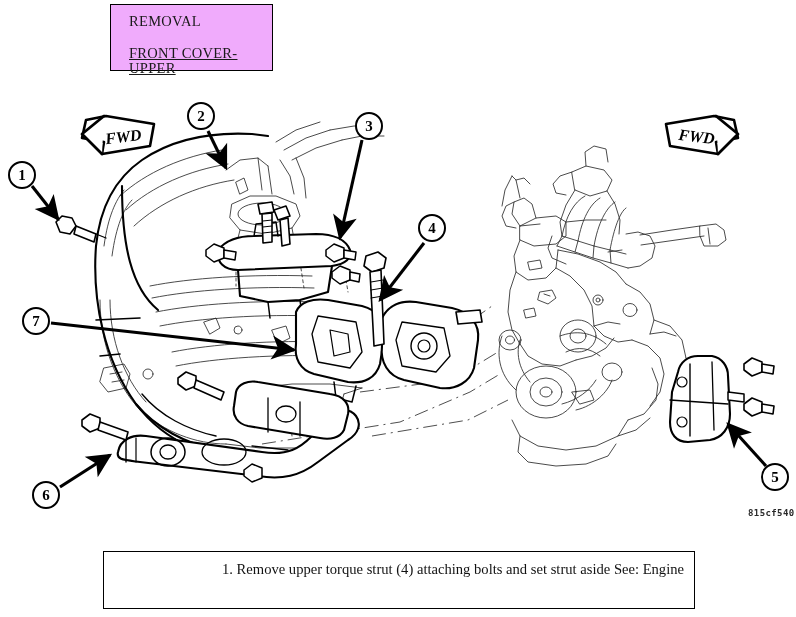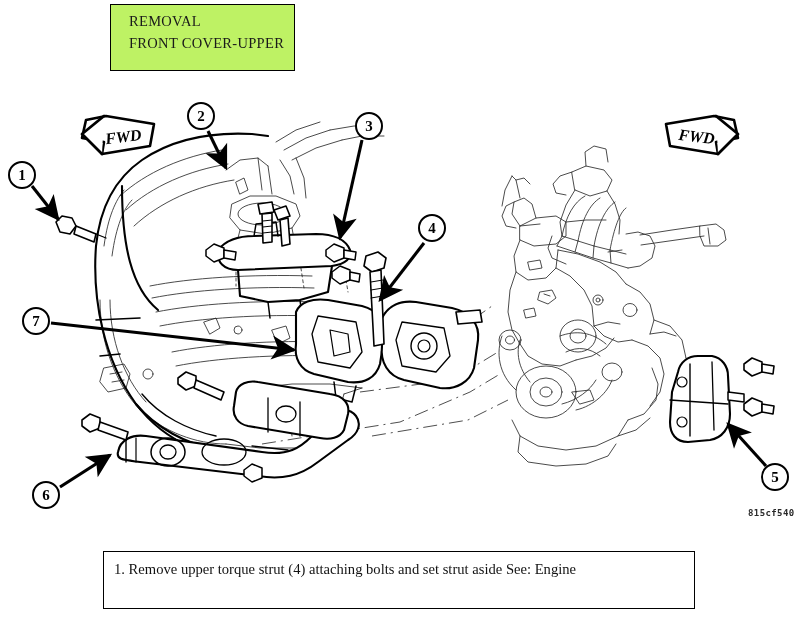--- a/index.html
+++ b/index.html
@@ -14,46 +14,47 @@
     background: #ffffff;
     font-family: "Liberation Serif", serif;
     overflow: hidden;
   }
 
   
   #title-box {
     position: absolute;
     left: 110px;
     top: 4px;
-    width: 185px;
+    width: 163px;
     height: 67px;
     border: 1px solid #000;
-    background: #bef264;
+    background: #f0abfc;
     box-sizing: border-box;
     padding: 9px 0 0 18px;
   }
   #title-box .t-line {
     font-size: 14.5px;
     color: #1a1a1a;
     letter-spacing: 0.3px;
     line-height: 15px;
   }
-  #title-box .t-line.second { margin-top: 7px; }
+  #title-box .t-line.second { margin-top: 17px; text-decoration: underline; }
 
   
   #caption-box {
     position: absolute;
     left: 103px;
     top: 551px;
     width: 592px;
     height: 58px;
     border: 1px solid #000;
     background: #fff;
     box-sizing: border-box;
     padding: 7px 10px 0 10px;
+    text-align: right;
   }
   #caption-box .c-line {
     font-size: 14.6px;
     color: #121212;
     line-height: 21px;
     white-space: nowrap;
   }
 
   
   #figure-code {

